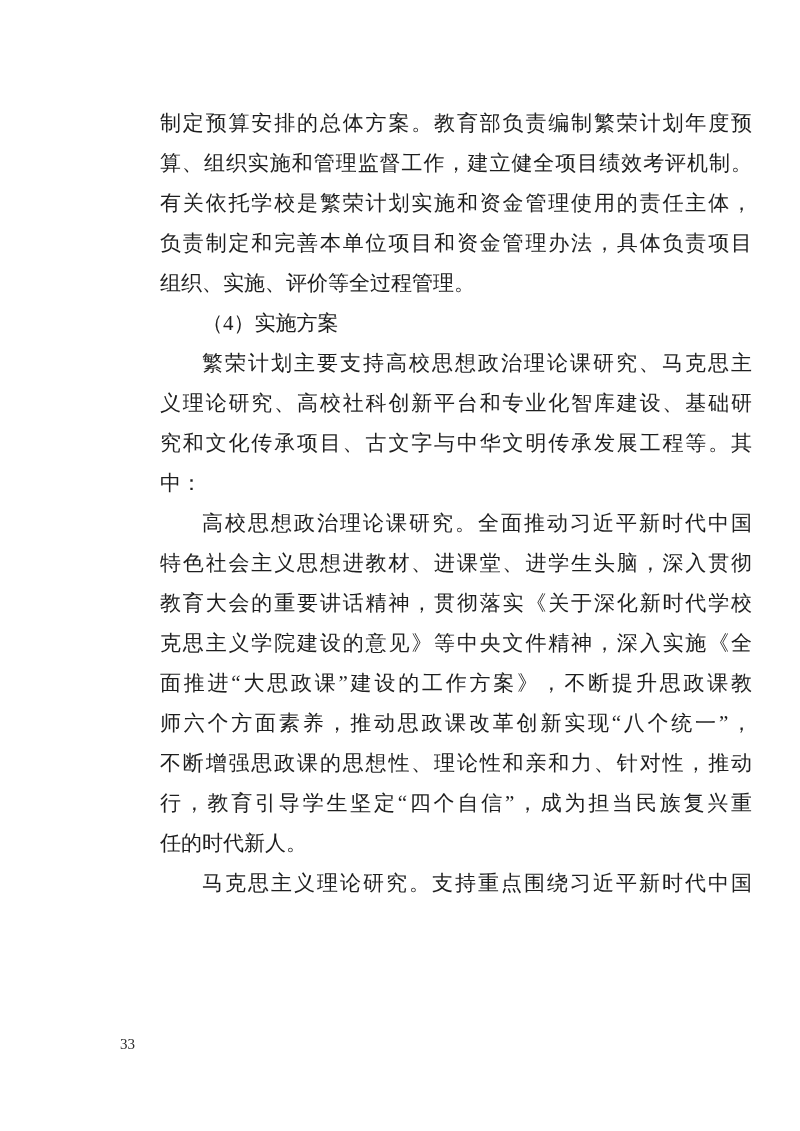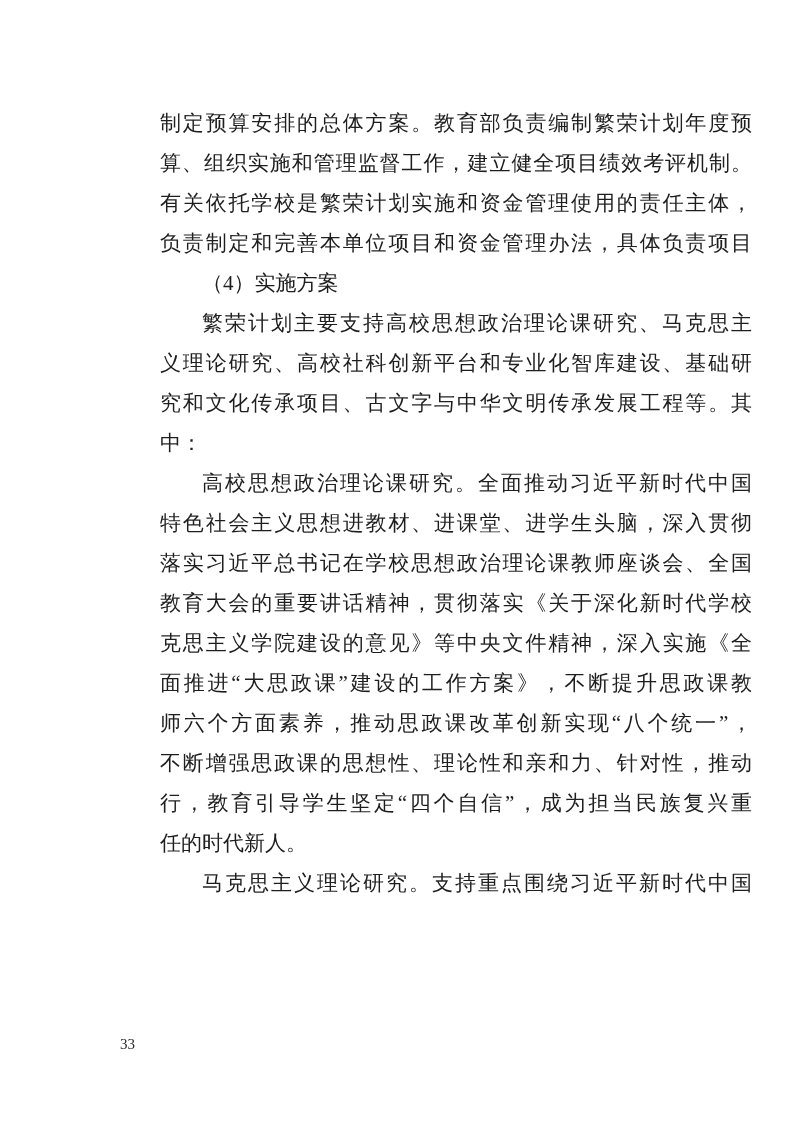--- a/index.html
+++ b/index.html
@@ -51,28 +51,28 @@
 </style>
 </head>
 <body>
 
 <div class="page">
   <div class="textblock">
       <div class="line just"><span>制定预算安排的总体方案。教育部负责编制繁荣计划年度预</span></div>
       <div class="line just"><span>算、组织实施和管理监督工作，建立健全项目绩效考评机制。</span></div>
       <div class="line just"><span>有关依托学校是繁荣计划实施和资金管理使用的责任主体，</span></div>
       <div class="line just"><span>负责制定和完善本单位项目和资金管理办法，具体负责项目</span></div>
+      <div class="line"><span>组织、实施、评价等全过程管理。</span></div>
       <div class="line indent"><span>（4）实施方案</span></div>
       <div class="line indent just"><span>繁荣计划主要支持高校思想政治理论课研究、马克思主</span></div>
       <div class="line just"><span>义理论研究、高校社科创新平台和专业化智库建设、基础研</span></div>
       <div class="line just"><span>究和文化传承项目、古文字与中华文明传承发展工程等。其</span></div>
       <div class="line"><span>中：</span></div>
       <div class="line indent just"><span class="bold">高校思想政治理论课研究。</span><span>全面推动习近平新时代中国</span></div>
       <div class="line just"><span>特色社会主义思想进教材、进课堂、进学生头脑，深入贯彻</span></div>
-      <div class="line just"><span>落实习近平总书记在学校思想政治理论课教师座谈会、全国</span></div>
       <div class="line just"><span>教育大会的重要讲话精神，贯彻落实《关于深化新时代学校</span></div>
       <div class="line just"><span>克思主义学院建设的意见》等中央文件精神，深入实施《全</span></div>
       <div class="line just"><span>面推进“大思政课”建设的工作方案》，不断提升思政课教</span></div>
       <div class="line just"><span>师六个方面素养，推动思政课改革创新实现“八个统一”，</span></div>
       <div class="line just"><span>不断增强思政课的思想性、理论性和亲和力、针对性，推动</span></div>
       <div class="line just"><span>行，教育引导学生坚定“四个自信”，成为担当民族复兴重</span></div>
       <div class="line"><span>任的时代新人。</span></div>
       <div class="line indent just"><span class="bold">马克思主义理论研究。</span><span>支持重点围绕习近平新时代中国</span></div>
     </div>
   <div class="pagenum">33</div>

